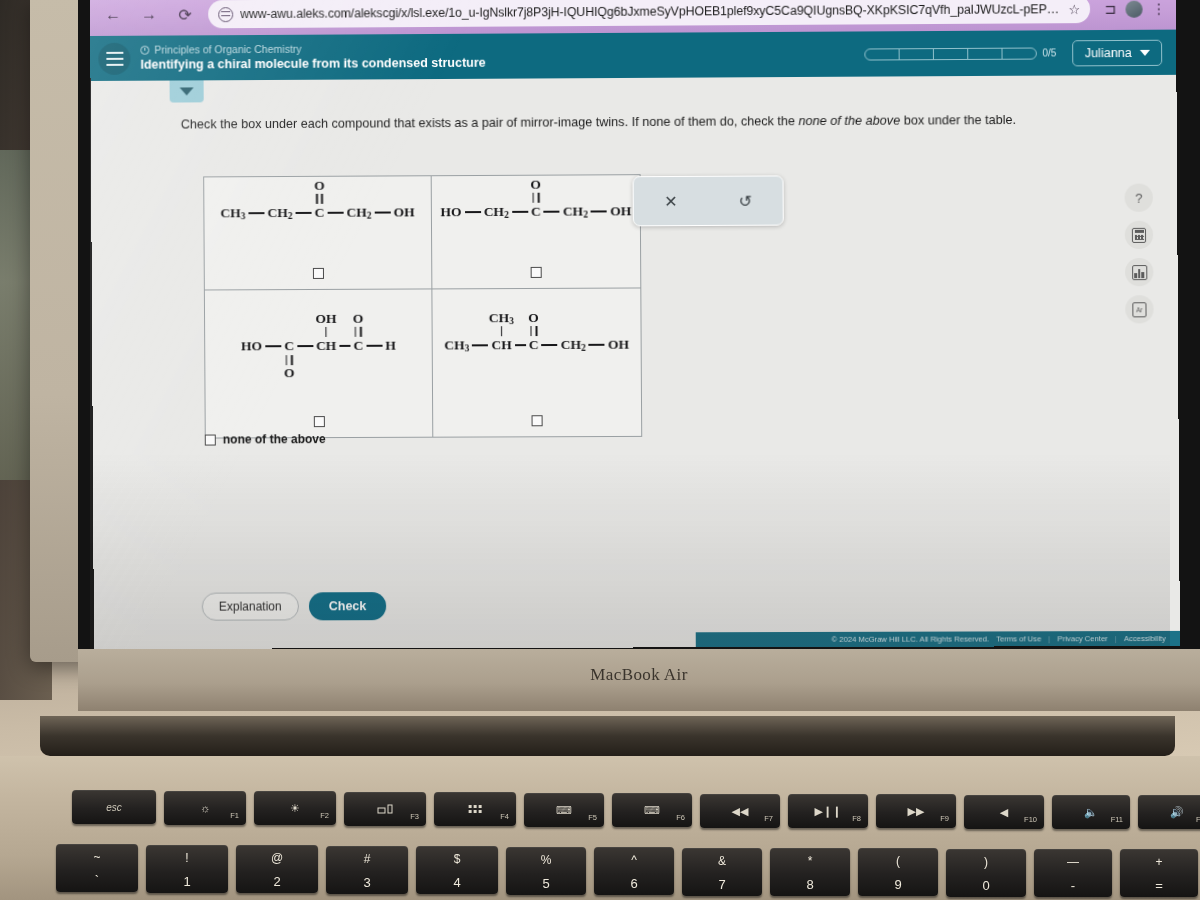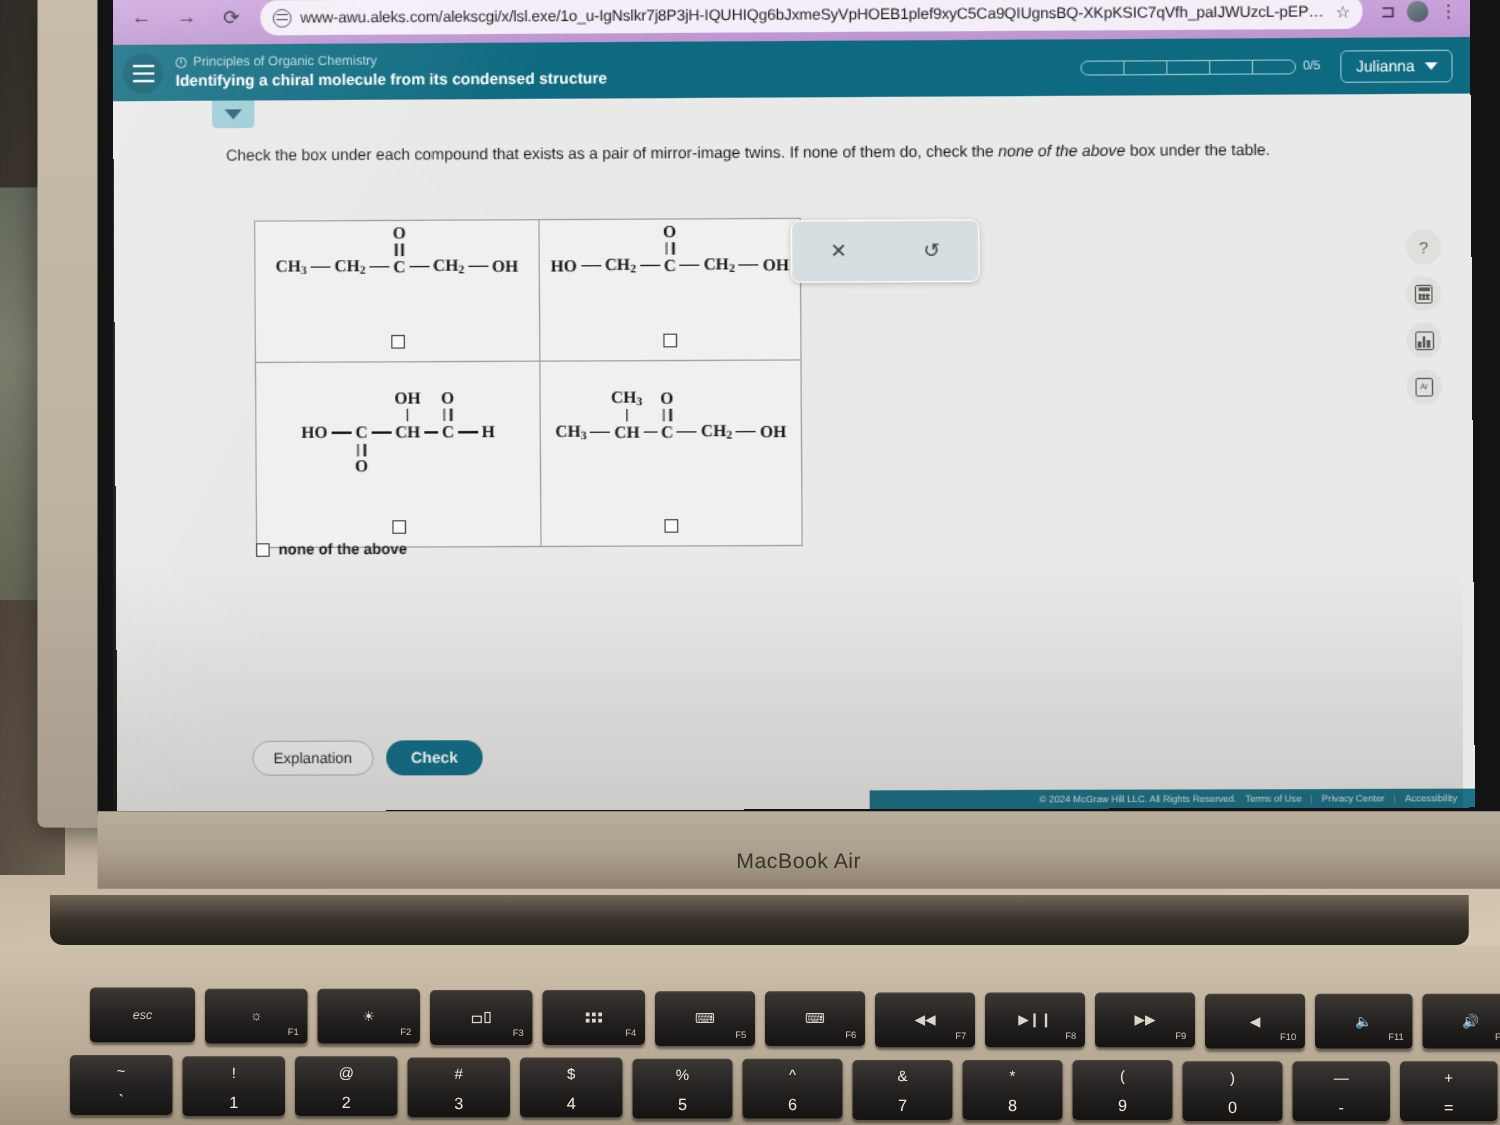--- a/index.html
+++ b/index.html
@@ -56,23 +56,23 @@
     background:
       linear-gradient(118deg, rgba(255,255,255,0.16) 0%, rgba(255,255,255,0.0) 28%),
       linear-gradient(0deg, rgba(30,25,20,0.14) 0%, rgba(0,0,0,0) 30%);
     mix-blend-mode: normal;
   }
   .lid-bottom {
     position: absolute; left: 48px; top: 655px; width: 1122px; height: 62px;
     background: linear-gradient(180deg, #b9ae9c 0%, #ab9f8d 55%, #8e8170 100%);
   }
   .macbook-label {
-    position: absolute; left: 0; top: 30px; width: 100%;
+    position: absolute; left: 0; top: 16px; width: 100%;
     text-align: center; color: #3a342c; font-size: 17px; letter-spacing: .4px;
-    font-family: Liberation Sans, sans-serif;
+    font-family: Liberation Serif, serif;
   }
   .hinge {
     position: absolute; left: 40px; top: 716px; width: 1135px; height: 40px;
     background: linear-gradient(180deg, #6f6557 0%, #3a342c 50%, #241f19 100%);
     border-radius: 0 0 10px 10px;
   }
 
   
   .browser-top {
     position: absolute; left: 0; top: 0; width: 1080px; height: 42px;
@@ -297,21 +297,21 @@
   }
   .key {
     position: absolute;
     background: linear-gradient(180deg, #3b3733 0%, #232120 55%, #151413 100%);
     border-radius: 4px;
     box-shadow: 0 2px 2px rgba(0,0,0,.45), inset 0 1px 0 rgba(255,255,255,.07);
     color: #e9e4d8;
     display: flex; align-items: center; justify-content: center;
     font-size: 10px;
   }
-  .fkey { height: 44px; }
+  .fkey { height: 34px; }
   .fkey .fglyph { position: absolute; left: 50%; top: 50%; transform: translate(-50%,-50%); font-size: 11px; color:#ddd7c9;}
   .fkey .flabel { position: absolute; right: 7px; bottom: 5px; font-size: 7.5px; color: #cdc6b6; }
   .numkey { height: 48px; }
   .numkey .top { position: absolute; left: 50%; top: 6px; transform: translateX(-50%); font-size: 12px; color:#efe9db;}
   .numkey .bot { position: absolute; left: 50%; bottom: 4px; transform: translateX(-50%); font-size: 13px; color:#efe9db;}
   .esckey { justify-content: center; font-size: 10px; color: #cdc7b8; font-style: italic; }
   .dots3 {
     display: grid; grid-template-columns: repeat(3, 3.2px); grid-template-rows: repeat(2, 3.2px);
     gap: 1.6px;
   }

